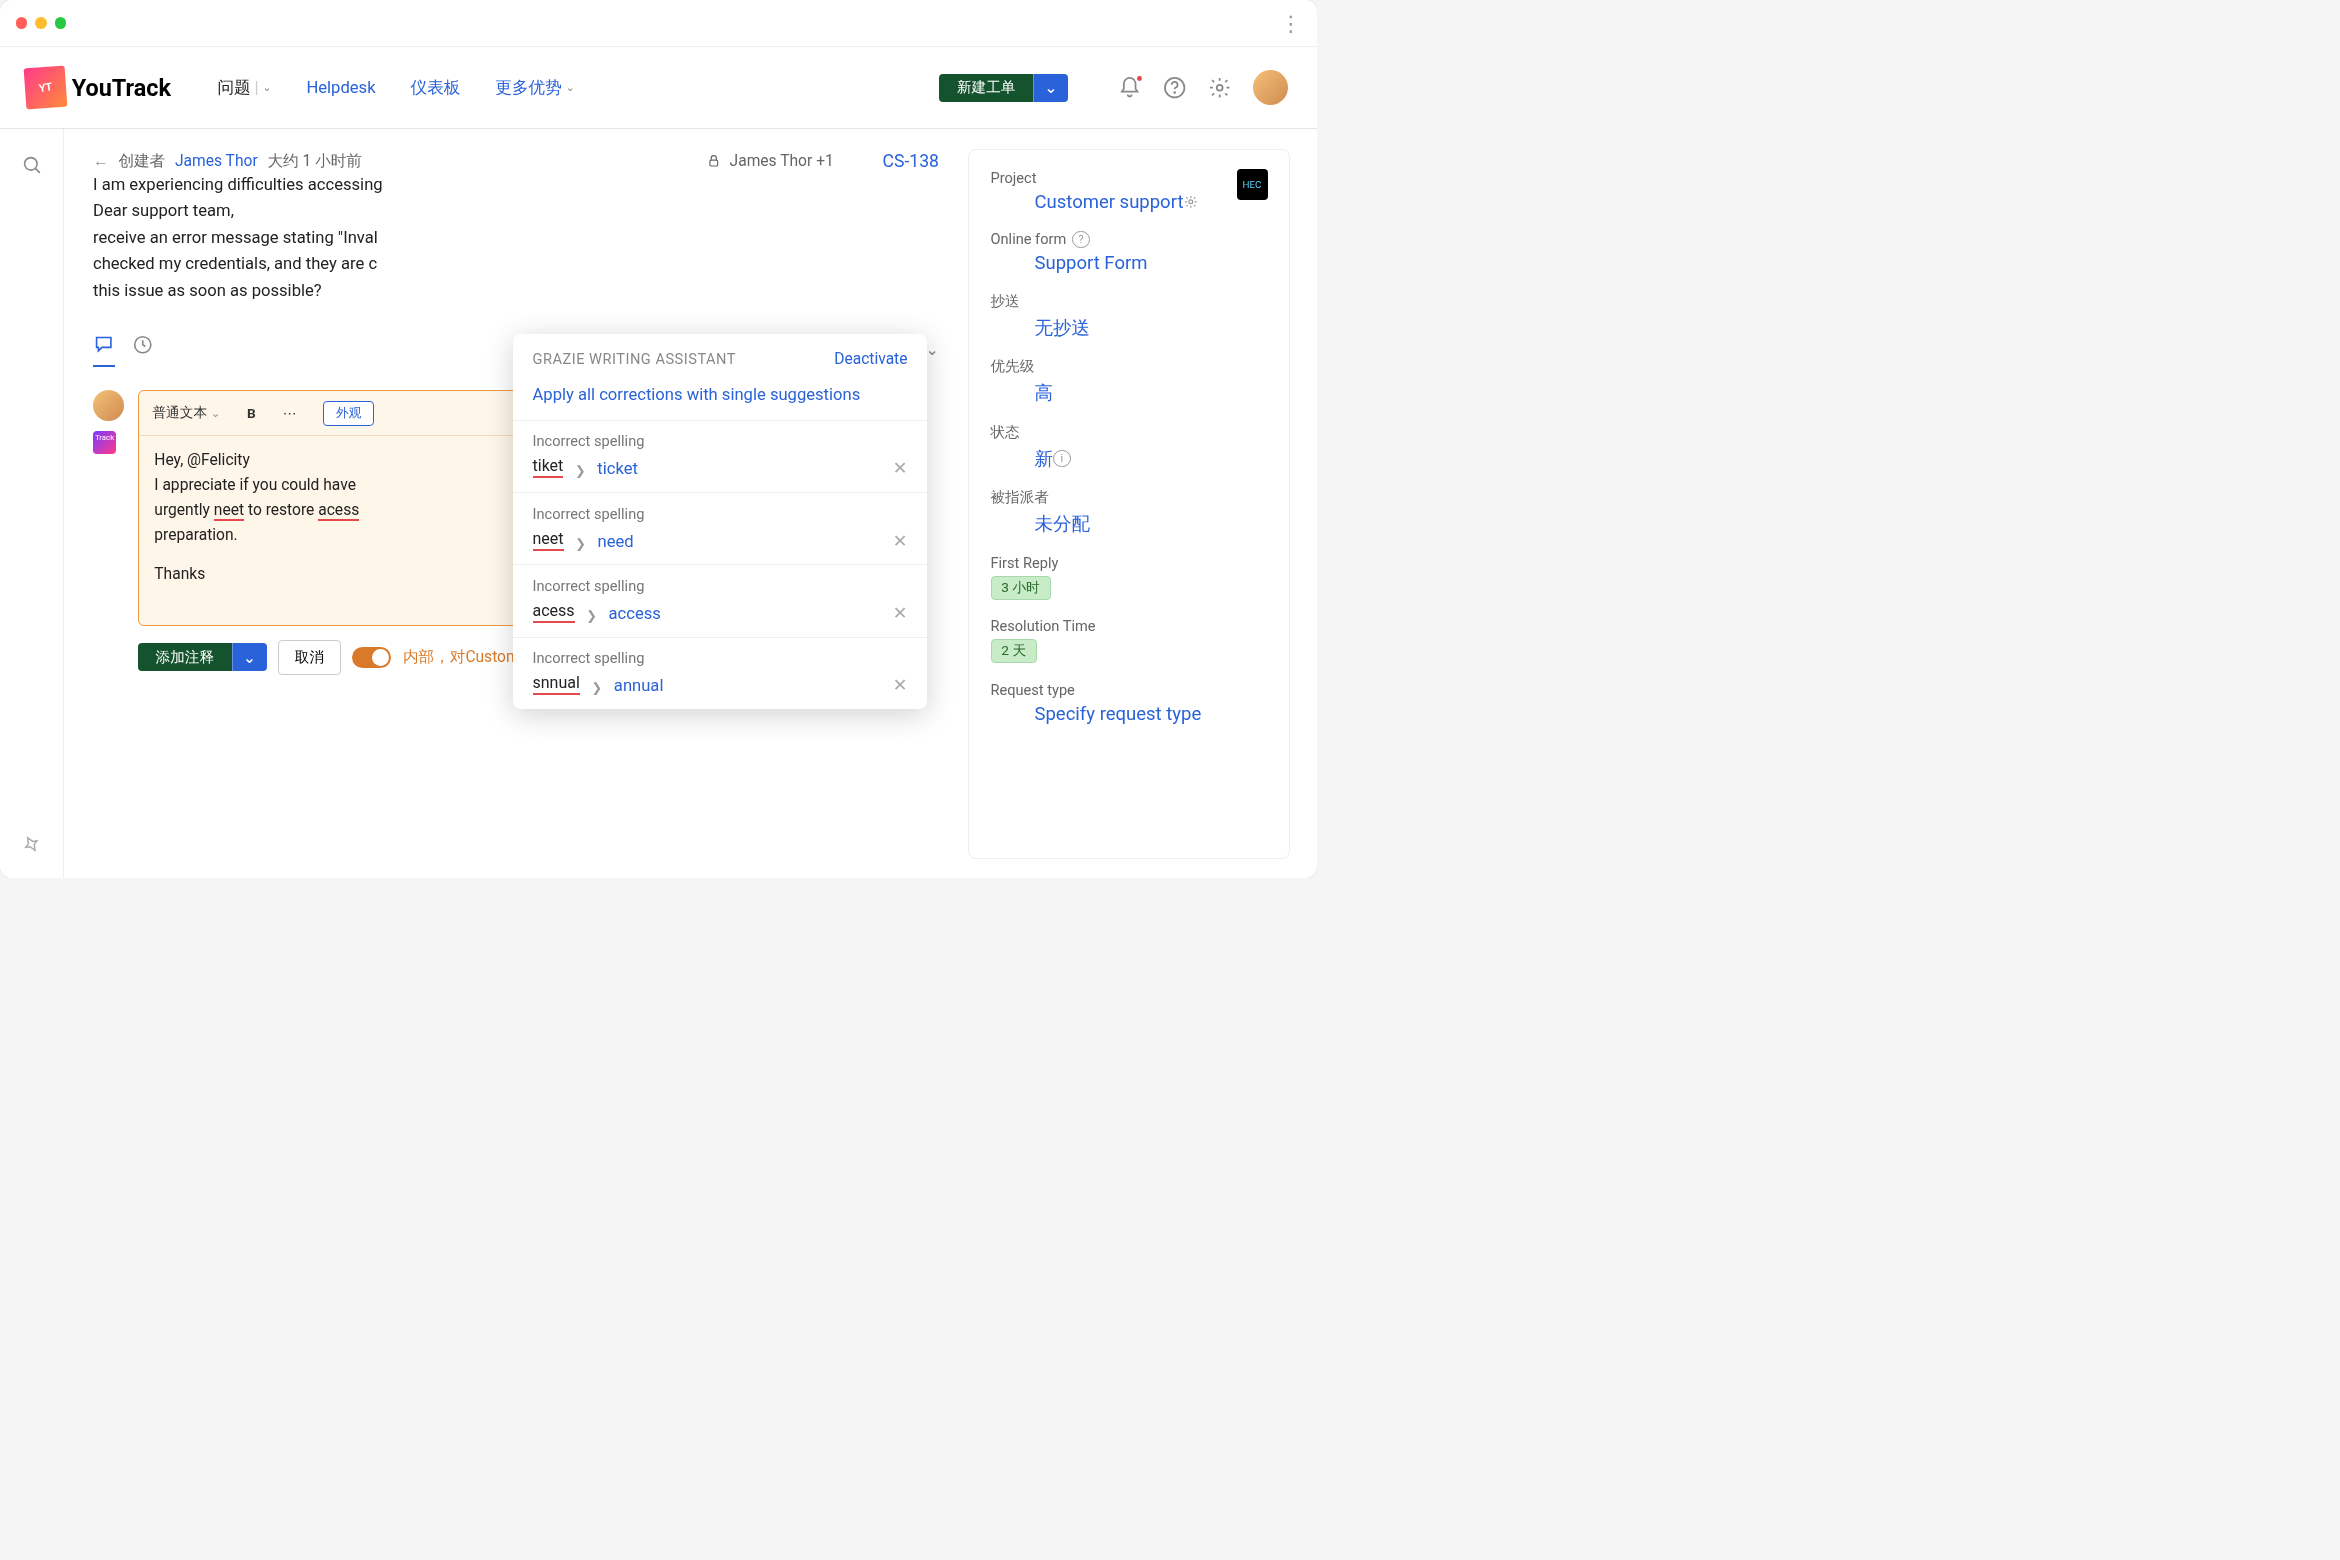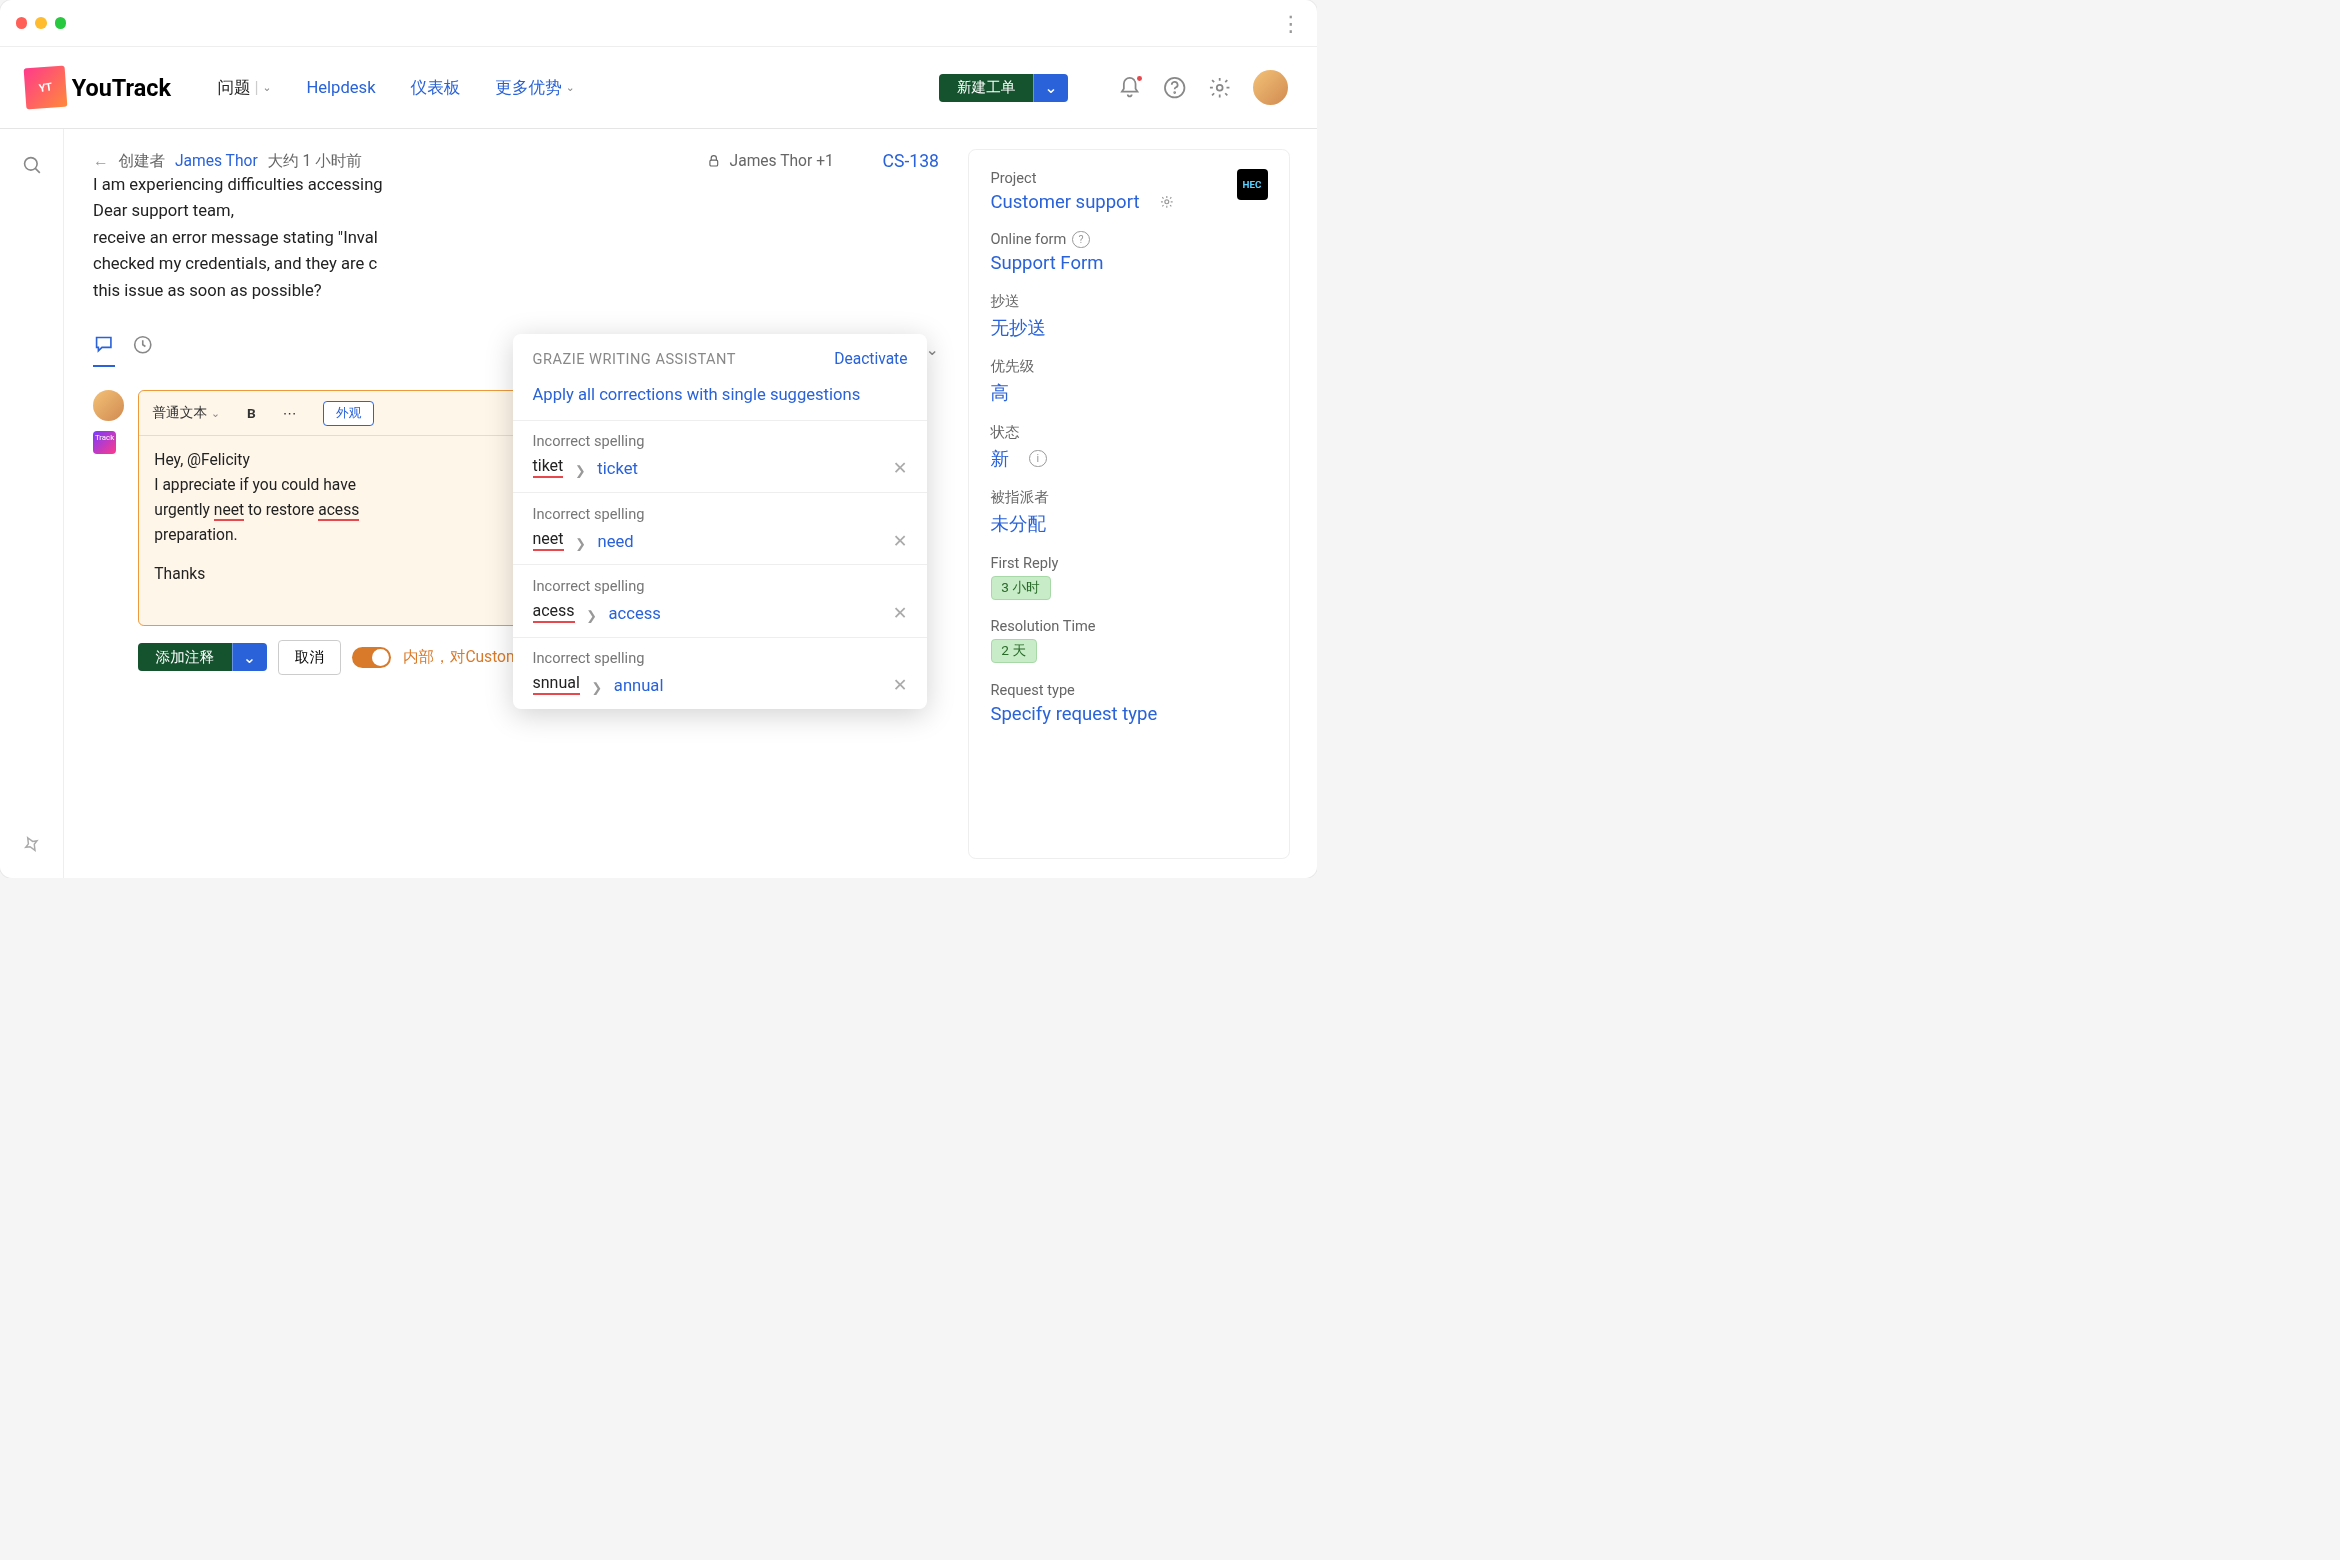--- a/index.html
+++ b/index.html
@@ -54,24 +54,24 @@
 .err{border-bottom:2px solid #e5484d;}
 .editor-badge{position:absolute;bottom:5.9px;right:5.9px;background:#fbd3d3;border:1px solid #e8a0a0;color:#a33;font-size:12.7px;padding:1px 6.8px;border-radius:2.9px;}
 .actions{display:flex;gap:11.7px;margin-top:13.7px;align-items:center;margin-left:45px;}
 .btn-cancel{background:#fff;border:1px solid #ccc;border-radius:3.9px;padding:6.8px 15.6px;font-size:14.6px;cursor:pointer;}
 .toggle{width:39px;height:21.5px;background:#d97a2b;border-radius:10.7px;position:relative;cursor:pointer;}
 .toggle::after{content:"";position:absolute;width:17.6px;height:17.6px;background:#fff;border-radius:50%;top:2px;right:2px;}
 .vis-text{color:#d97a2b;font-size:15.6px;}
 .sidebar{width:322px;border:1px solid #eee;border-radius:7.8px;margin:19.5px 27px 19.5px 0;padding:19.5px 21.5px;overflow:auto;}
 .sb-field{margin-bottom:17.6px;}
 .sb-label{font-size:14.6px;color:#666;margin-bottom:3.9px;display:flex;align-items:center;gap:5.9px;}
-.sb-value{font-size:18.5px;color:#1a4fa8;display:flex;align-items:center;gap:20px;cursor:pointer;}
+.sb-value{font-size:18.5px;color:#1a4fa8;display:flex;align-items:center;gap:0;cursor:pointer;margin-left:44px;}
 .sb-value.link{color:#2962d9;}
 .chip{display:inline-block;background:#c7ecc7;border:1px solid #a8d8a8;border-radius:3.9px;padding:2px 9.8px;font-size:13.7px;color:#2a6a2a;}
-.hec{width:31px;height:31px;background:#000;color:#5ad1ff;font-size:9.8px;font-weight:700;display:flex;align-items:center;justify-content:center;border-radius:3.9px;float:right;}
+.hec{width:31px;height:31px;background:#000;color:#5ad1ff;font-size:9.8px;font-weight:400;display:flex;align-items:center;justify-content:center;border-radius:3.9px;float:right;}
 .popover{position:absolute;left:449px;top:205px;width:414px;background:#fff;border-radius:7.8px;box-shadow:0 5.9px 29px rgba(0,0,0,.18);z-index:100;}
 .pop-head{display:flex;justify-content:space-between;align-items:center;padding:15.6px 19.5px 9.8px;}
 .pop-title{color:#888;font-size:14.6px;letter-spacing:0.5px;}
 .pop-deact{color:#2962d9;font-size:15.6px;cursor:pointer;}
 .pop-apply{padding:7.8px 19.5px 15.6px;color:#2962d9;font-size:16.6px;cursor:pointer;border-bottom:1px solid #eee;}
 .pop-item{padding:11.7px 19.5px 13.7px;border-bottom:1px solid #eee;}
 .pop-item:last-child{border:none;}
 .pop-item-label{font-size:14.6px;color:#777;margin-bottom:5.9px;}
 .pop-item-row{display:flex;align-items:flex-end;gap:11.7px;}
 .pop-wrong{color:#222;border-bottom:2px solid #e5484d;padding-bottom:1px;}

